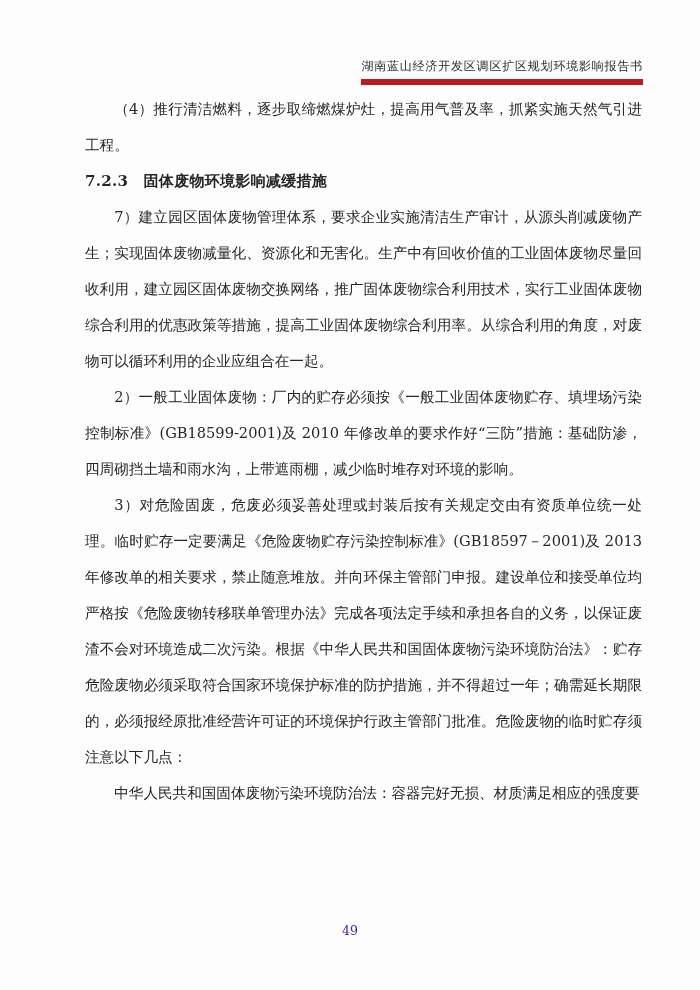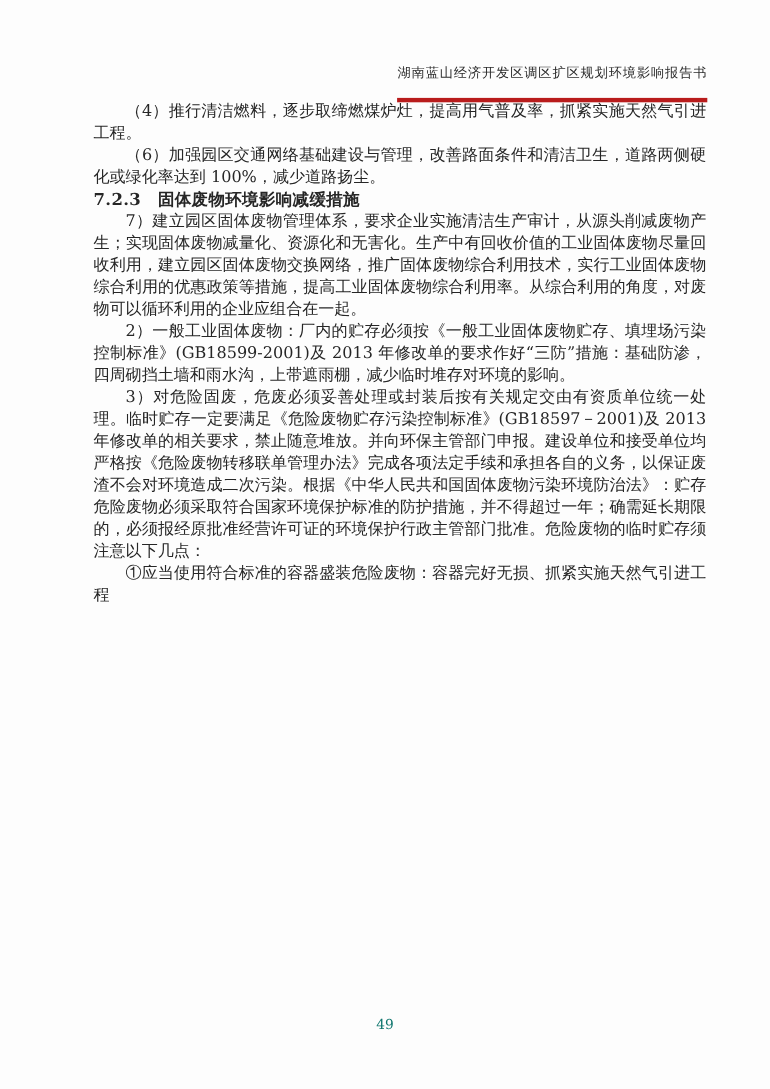--- a/index.html
+++ b/index.html
@@ -20,30 +20,30 @@
     position: absolute;
     top: 58px;
     right: 57px;
     font-size: 12px;
     letter-spacing: 0.8px;
     color: #2b2b2b;
     white-space: nowrap;
   }
   .running-header .hdr-text {
     display: inline-block;
-    padding-bottom: 14px;
-    border-bottom: 4px solid #b91c1c;
+    padding-bottom: 4px;
+    border-bottom: 6px solid #b91c1c;
   }
   .doc-body {
     position: absolute;
     top: 91px;
     left: 85px;
     width: 557px;
     font-size: 14.6px;
-    line-height: 20px;
+    line-height: 36px;
     text-align: justify;
     text-justify: inter-ideograph;
   }
   .para {
     margin: 0;
     text-indent: 2em;
   }
   .section-heading {
     margin: 0;
     text-indent: 0;
@@ -51,39 +51,38 @@
     font-size: 15px;
     letter-spacing: 0.3px;
   }
   .page-footer {
     position: absolute;
     top: 923px;
     left: 0;
     width: 100%;
     text-align: center;
     font-size: 12.5px;
-    color: #0f766e;
+    color: #4c1d95;
   }
 </style>
 </head>
 <body>
 
 <div class="page">
 
   <div class="running-header">
     <span class="hdr-text">湖南蓝山经济开发区调区扩区规划环境影响报告书</span>
   </div>
 
   <div class="doc-body">
     <p class="para">（4）推行清洁燃料，逐步取缔燃煤炉灶，提高用气普及率，抓紧实施天然气引进工程。</p>
-    <p class="para">（6）加强园区交通网络基础建设与管理，改善路面条件和清洁卫生，道路两侧硬化或绿化率达到 100%，减少道路扬尘。</p>
     <p class="section-heading">7.2.3　固体废物环境影响减缓措施</p>
     <p class="para">7）建立园区固体废物管理体系，要求企业实施清洁生产审计，从源头削减废物产生；实现固体废物减量化、资源化和无害化。生产中有回收价值的工业固体废物尽量回收利用，建立园区固体废物交换网络，推广固体废物综合利用技术，实行工业固体废物综合利用的优惠政策等措施，提高工业固体废物综合利用率。从综合利用的角度，对废物可以循环利用的企业应组合在一起。</p>
-    <p class="para">2）一般工业固体废物：厂内的贮存必须按《一般工业固体废物贮存、填埋场污染控制标准》(GB18599-2001)及 2013 年修改单的要求作好“三防”措施：基础防渗，四周砌挡土墙和雨水沟，上带遮雨棚，减少临时堆存对环境的影响。</p>
+    <p class="para">2）一般工业固体废物：厂内的贮存必须按《一般工业固体废物贮存、填埋场污染控制标准》(GB18599-2001)及 2010 年修改单的要求作好“三防”措施：基础防渗，四周砌挡土墙和雨水沟，上带遮雨棚，减少临时堆存对环境的影响。</p>
     <p class="para">3）对危险固废，危废必须妥善处理或封装后按有关规定交由有资质单位统一处理。临时贮存一定要满足《危险废物贮存污染控制标准》(GB18597－2001)及 2013 年修改单的相关要求，禁止随意堆放。并向环保主管部门申报。建设单位和接受单位均严格按《危险废物转移联单管理办法》完成各项法定手续和承担各自的义务，以保证废渣不会对环境造成二次污染。根据《中华人民共和国固体废物污染环境防治法》：贮存危险废物必须采取符合国家环境保护标准的防护措施，并不得超过一年；确需延长期限的，必须报经原批准经营许可证的环境保护行政主管部门批准。危险废物的临时贮存须注意以下几点：</p>
-    <p class="para">①应当使用符合标准的容器盛装危险废物：容器完好无损、抓紧实施天然气引进工程</p>
+    <p class="para">中华人民共和国固体废物污染环境防治法：容器完好无损、材质满足相应的强度要</p>
   </div>
 
   <div class="page-footer">
     <span>49</span>
   </div>
 
 </div>
 
 </body></html>

